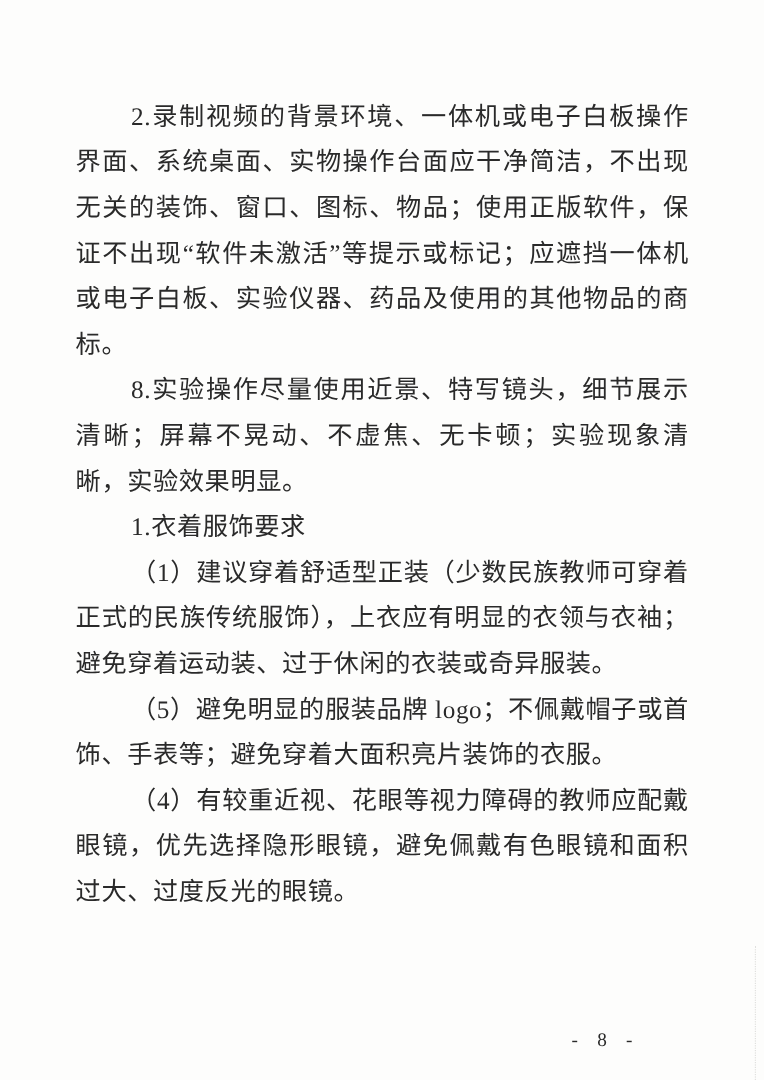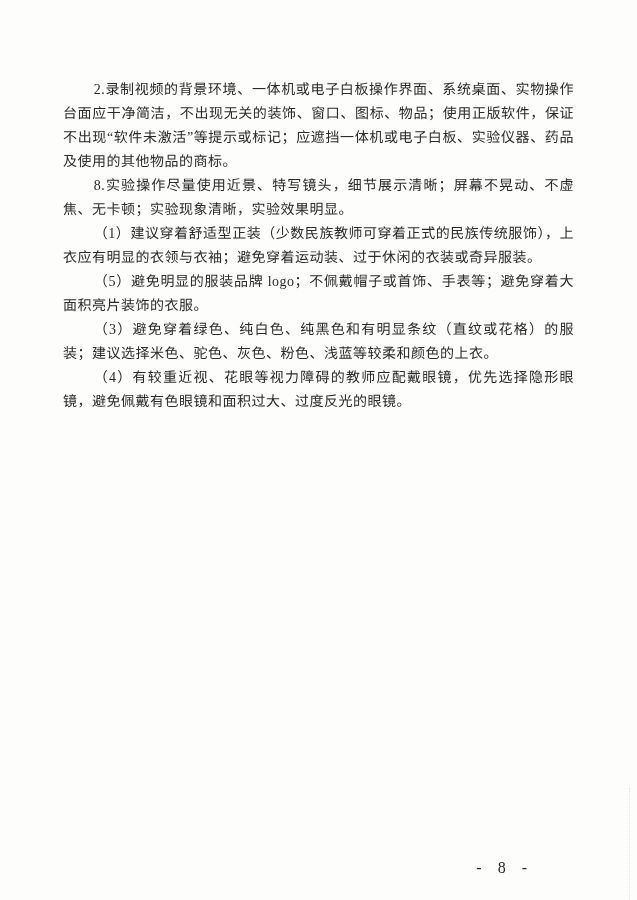--- a/index.html
+++ b/index.html
@@ -16,22 +16,22 @@
     position:relative;
     width:637px; height:900px;
     background:var(--paper);
     overflow:hidden;
   }
   .content{
     position:absolute;
     left:63px; top:78px;
     width:511px;
     color:var(--ink);
-    font-size:14px;
-    line-height:24px;
+    font-size:21px;
+    line-height:38px;
     text-align:justify;
     text-justify:inter-ideograph;
     letter-spacing:0.5px;
   }
   .content p{
     text-indent:2.2em;
     margin:0;
   }
   .page-number{
     position:absolute;
@@ -51,22 +51,22 @@
     border-left:1px dotted #e0e0de;
   }
 </style>
 </head>
 <body>
 
 <div class="page">
   <div class="content">
     <p>2.录制视频的背景环境、一体机或电子白板操作界面、系统桌面、实物操作台面应干净简洁，不出现无关的装饰、窗口、图标、物品；使用正版软件，保证不出现“软件未激活”等提示或标记；应遮挡一体机或电子白板、实验仪器、药品及使用的其他物品的商标。</p>
     <p>8.实验操作尽量使用近景、特写镜头，细节展示清晰；屏幕不晃动、不虚焦、无卡顿；实验现象清晰，实验效果明显。</p>
+    <p>1.衣着服饰要求</p>
     <p>（1）建议穿着舒适型正装（少数民族教师可穿着正式的民族传统服饰），上衣应有明显的衣领与衣袖；避免穿着运动装、过于休闲的衣装或奇异服装。</p>
     <p>（5）避免明显的服装品牌 logo；不佩戴帽子或首饰、手表等；避免穿着大面积亮片装饰的衣服。</p>
-    <p>（3）避免穿着绿色、纯白色、纯黑色和有明显条纹（直纹或花格）的服装；建议选择米色、驼色、灰色、粉色、浅蓝等较柔和颜色的上衣。</p>
     <p>（4）有较重近视、花眼等视力障碍的教师应配戴眼镜，优先选择隐形眼镜，避免佩戴有色眼镜和面积过大、过度反光的眼镜。</p>
   </div>
 
   <div class="page-number">- 8 -</div>
 
   <div class="scan-artifact"></div>
 </div>
 
 </body></html>

